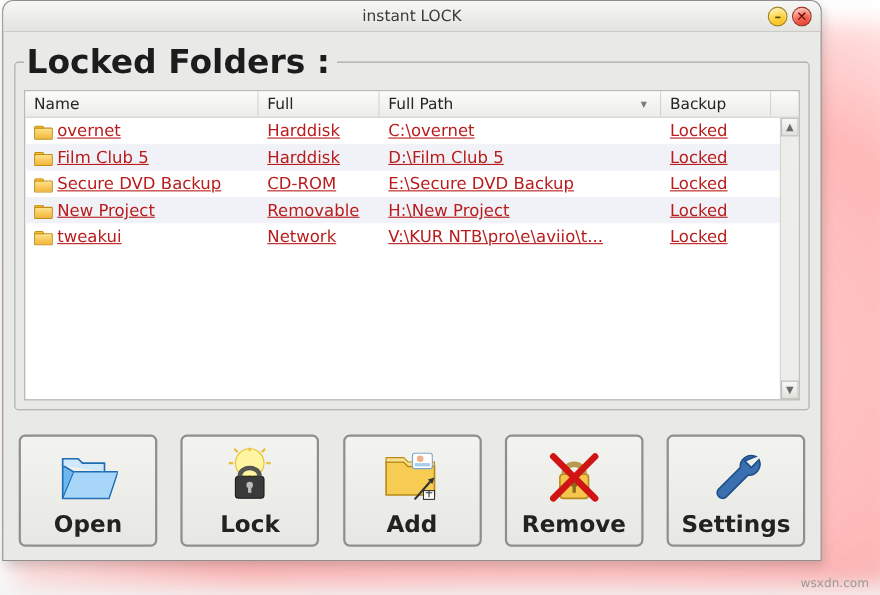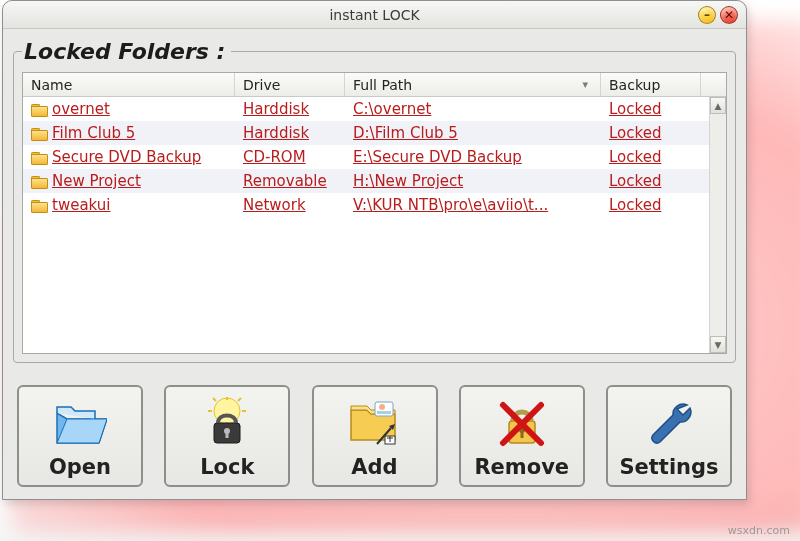--- a/index.html
+++ b/index.html
@@ -75,23 +75,22 @@
 .client {
   padding: 10px 10px 12px 10px;
 }
 fieldset.group {
   border: 1px solid #a8a8a4;
   border-radius: 4px;
   margin: 0 0 10px 0;
   padding: 8px 8px 8px 8px;
 }
 fieldset.group legend {
-  font-size: 22px;
+  font-size: 30px;
   font-weight: bold;
-  font-style: italic;
   color: #1c1c1c;
   padding: 0 6px 0 2px;
 }
 .table {
   border: 1px solid #a8a8a4;
   background: #ffffff;
   height: 282px;
   overflow: hidden;
   position: relative;
 }
@@ -222,21 +221,21 @@
     </div>
   </div>
 
   <div class="client">
     <fieldset class="group">
       <legend>Locked Folders :</legend>
 
       <div class="table">
         <div class="thead">
           <div class="th col-name">Name</div>
-          <div class="th col-drive">Drive</div>
+          <div class="th col-drive">Full</div>
           <div class="th col-path sort">Full Path</div>
           <div class="th col-status">Backup</div>
           <div class="th col-end"></div>
         </div>
         <div class="tbody" id="tbody">
             <div class="tr">
               <div class="td name">
                 <span class="folder-icon"></span>
                 <span>overnet</span>
               </div>

